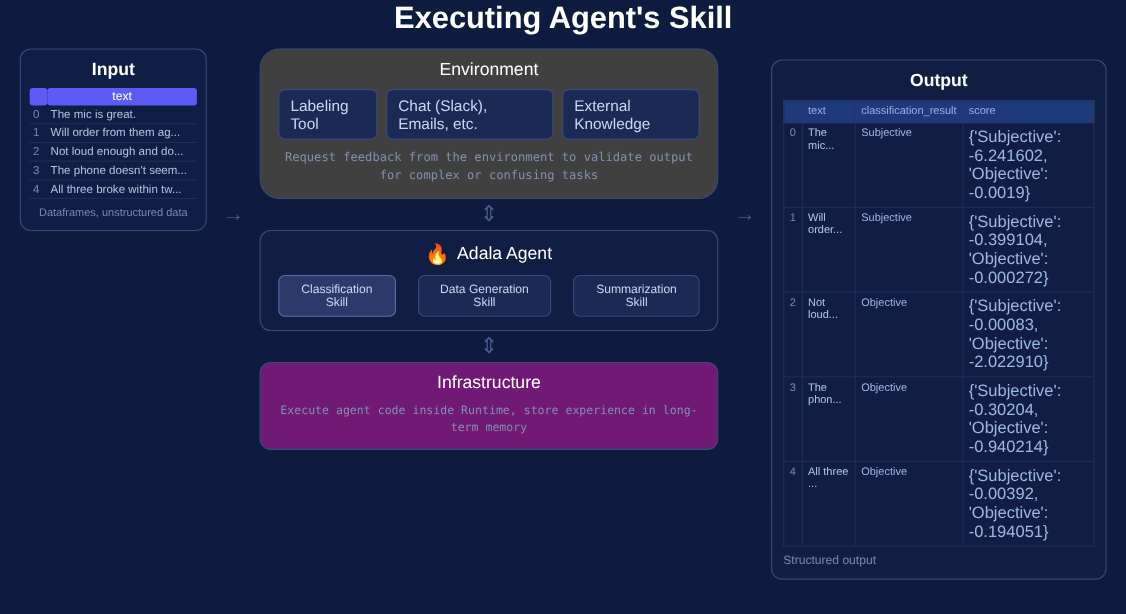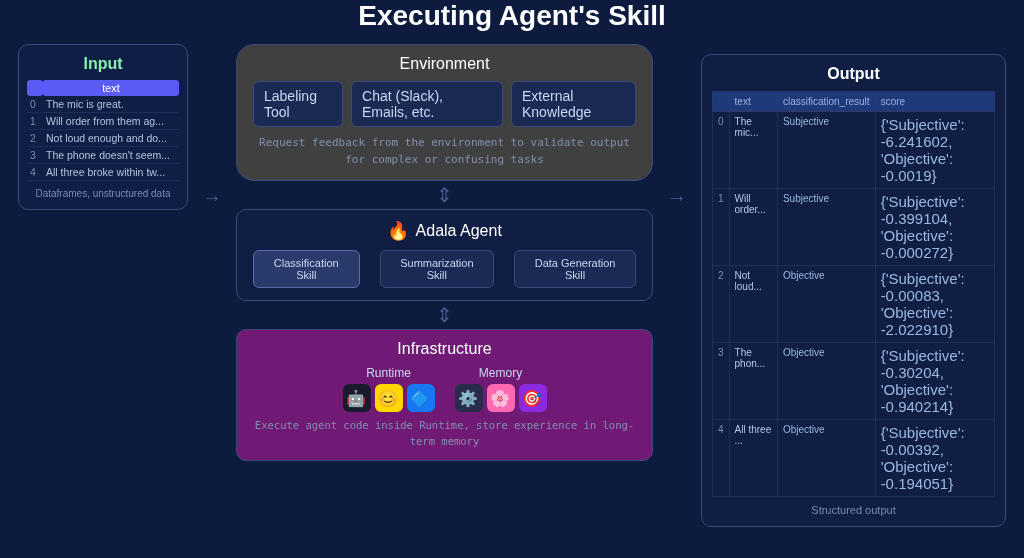--- a/index.html
+++ b/index.html
@@ -32,21 +32,21 @@
     .input-box {
       background: #0e1e45;
       border: 1.5px solid #3a4a7a;
       border-radius: 10px;
       padding: 10px 8px 10px 8px;
       min-width: 170px;
       max-width: 175px;
       flex-shrink: 0;
     }
     .input-box .box-title {
-      color: #86efac;
+      color: #ffffff;
       font-size: 16px;
       font-weight: 600;
       text-align: center;
       margin-bottom: 7px;
     }
     .input-table {
       width: 100%;
       border-collapse: collapse;
       font-size: 11px;
     }
@@ -284,21 +284,20 @@
       color: #9ab8e0;
     }
     .output-table tbody tr td.score-cell {
       color: #9ab8e0;
       font-size: 15px;
       white-space: pre-line;
     }
     .output-caption {
       color: #7a8ab0;
       font-size: 11px;
-      text-align: center;
       margin-top: 7px;
     }
 
     
     .h-arrow {
       color: #4a5a8a;
       font-size: 20px;
       align-self: center;
       margin-top: -180px;
       flex-shrink: 0;
@@ -370,47 +369,29 @@
 
     <div class="arrow-v">⇕</div>
 
     <div class="agent-box">
       <div class="box-title">
         <span class="agent-logo">🔥</span>
         <span>Adala Agent</span>
       </div>
       <div class="agent-skills">
         <div class="skill-btn active">Classification Skill</div>
+        <div class="skill-btn">Data Generation Skill</div>
         <div class="skill-btn">Summarization Skill</div>
-        <div class="skill-btn">Data Generation Skill</div>
       </div>
     </div>
 
     <div class="arrow-v">⇕</div>
 
     <div class="infra-box">
       <div class="box-title">Infrastructure</div>
-      <div class="infra-sections">
-        <div class="infra-section">
-          <div class="infra-section-title">Runtime</div>
-          <div class="infra-icons">
-            <div class="infra-icon" style="background:#1a1a2e;">🤖</div>
-            <div class="infra-icon" style="background:#ffd700;">😊</div>
-            <div class="infra-icon" style="background:#1877f2;">🔷</div>
-          </div>
-        </div>
-        <div class="infra-section">
-          <div class="infra-section-title">Memory</div>
-          <div class="infra-icons">
-            <div class="infra-icon" style="background:#2a2a4a;">⚙️</div>
-            <div class="infra-icon" style="background:#ff69b4;">🌸</div>
-            <div class="infra-icon" style="background:#8a2be2;">🎯</div>
-          </div>
-        </div>
-      </div>
       <div class="infra-desc">Execute agent code inside Runtime,
 store experience in long-term memory</div>
     </div>
 
   </div>
 
   <div class="h-arrow-right">→</div>
 
   <div class="output-box">
     <div class="box-title">Output</div>

